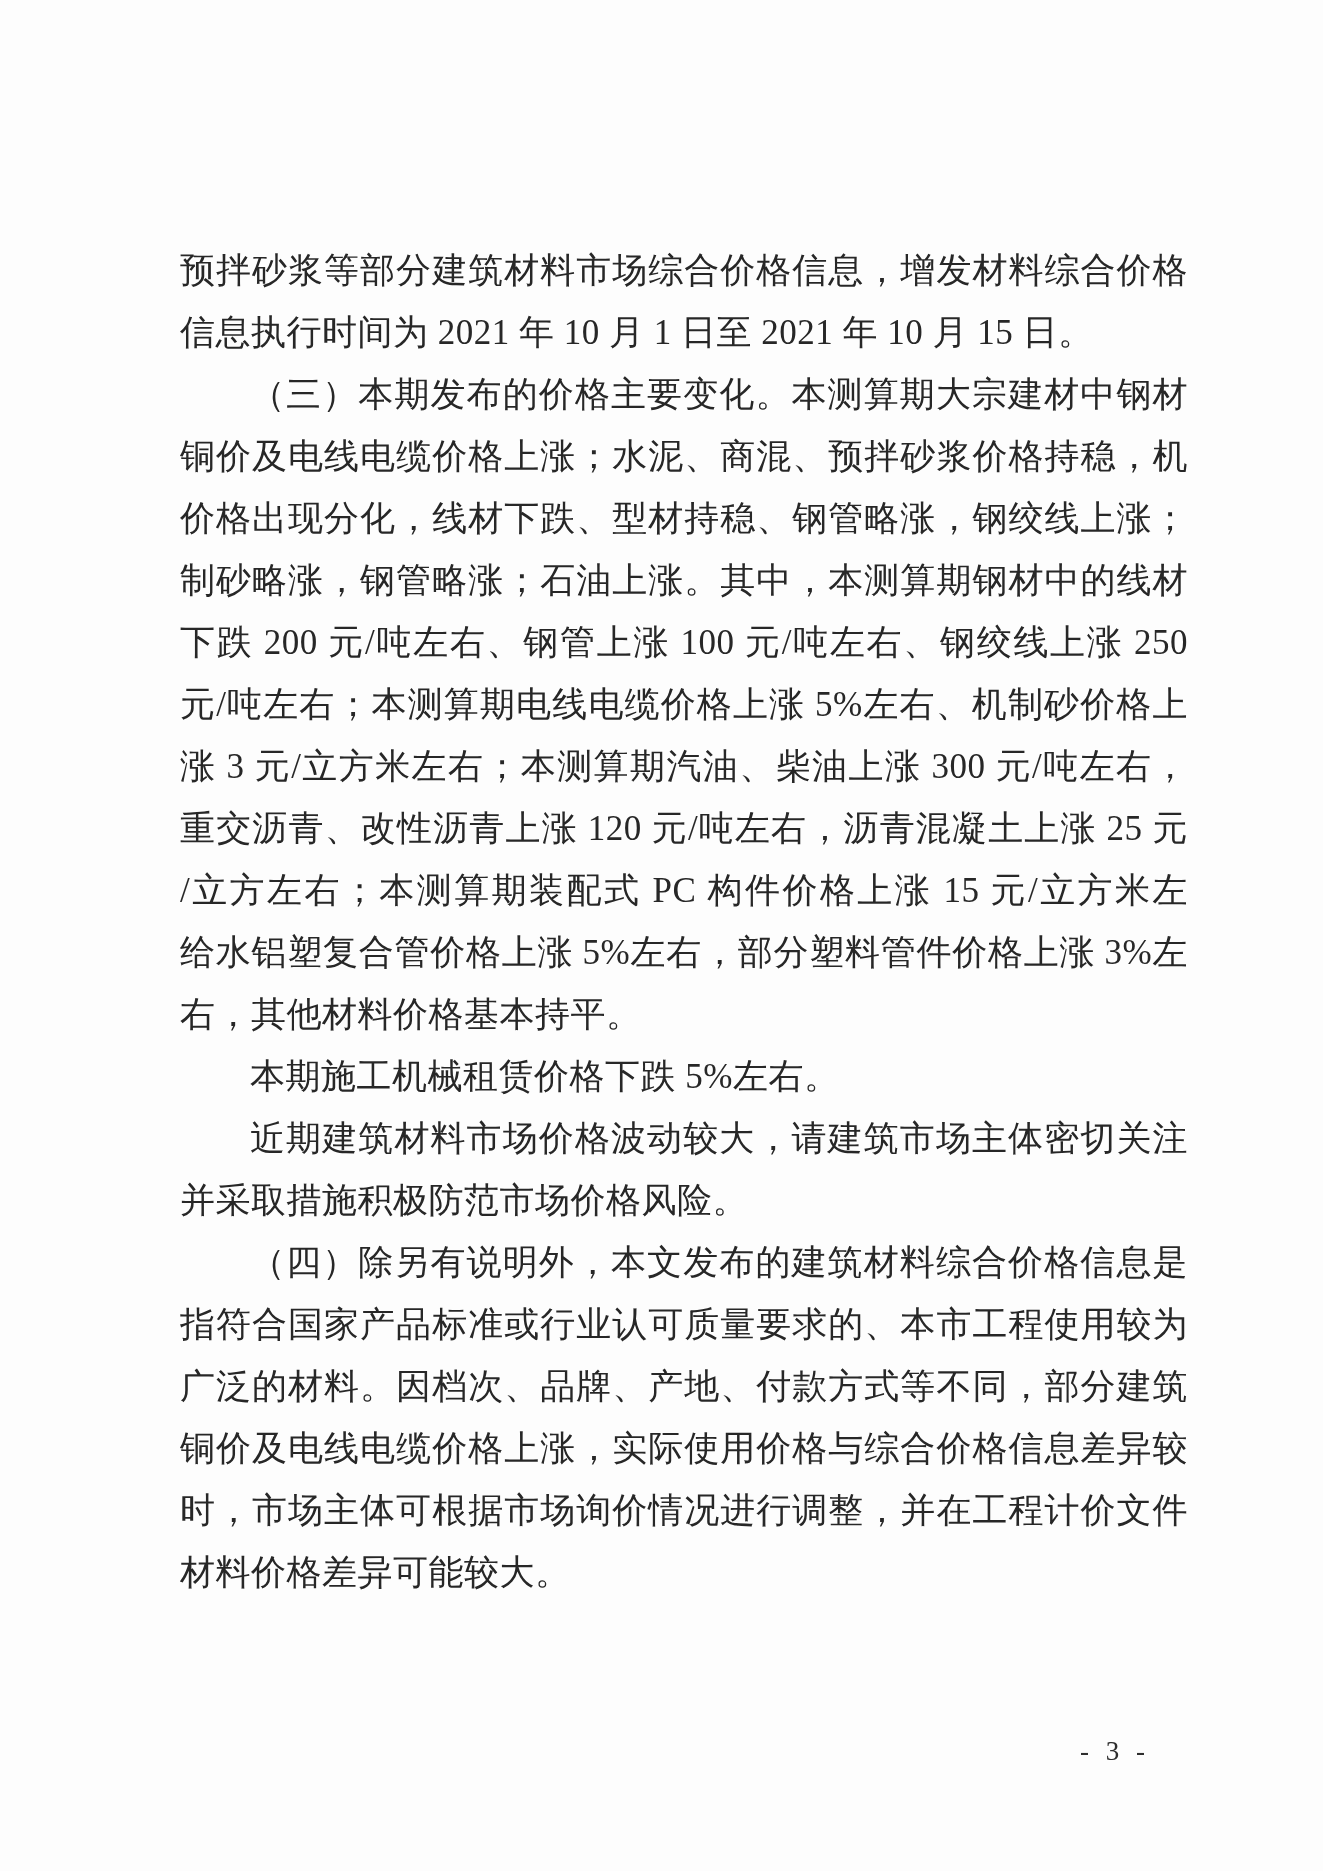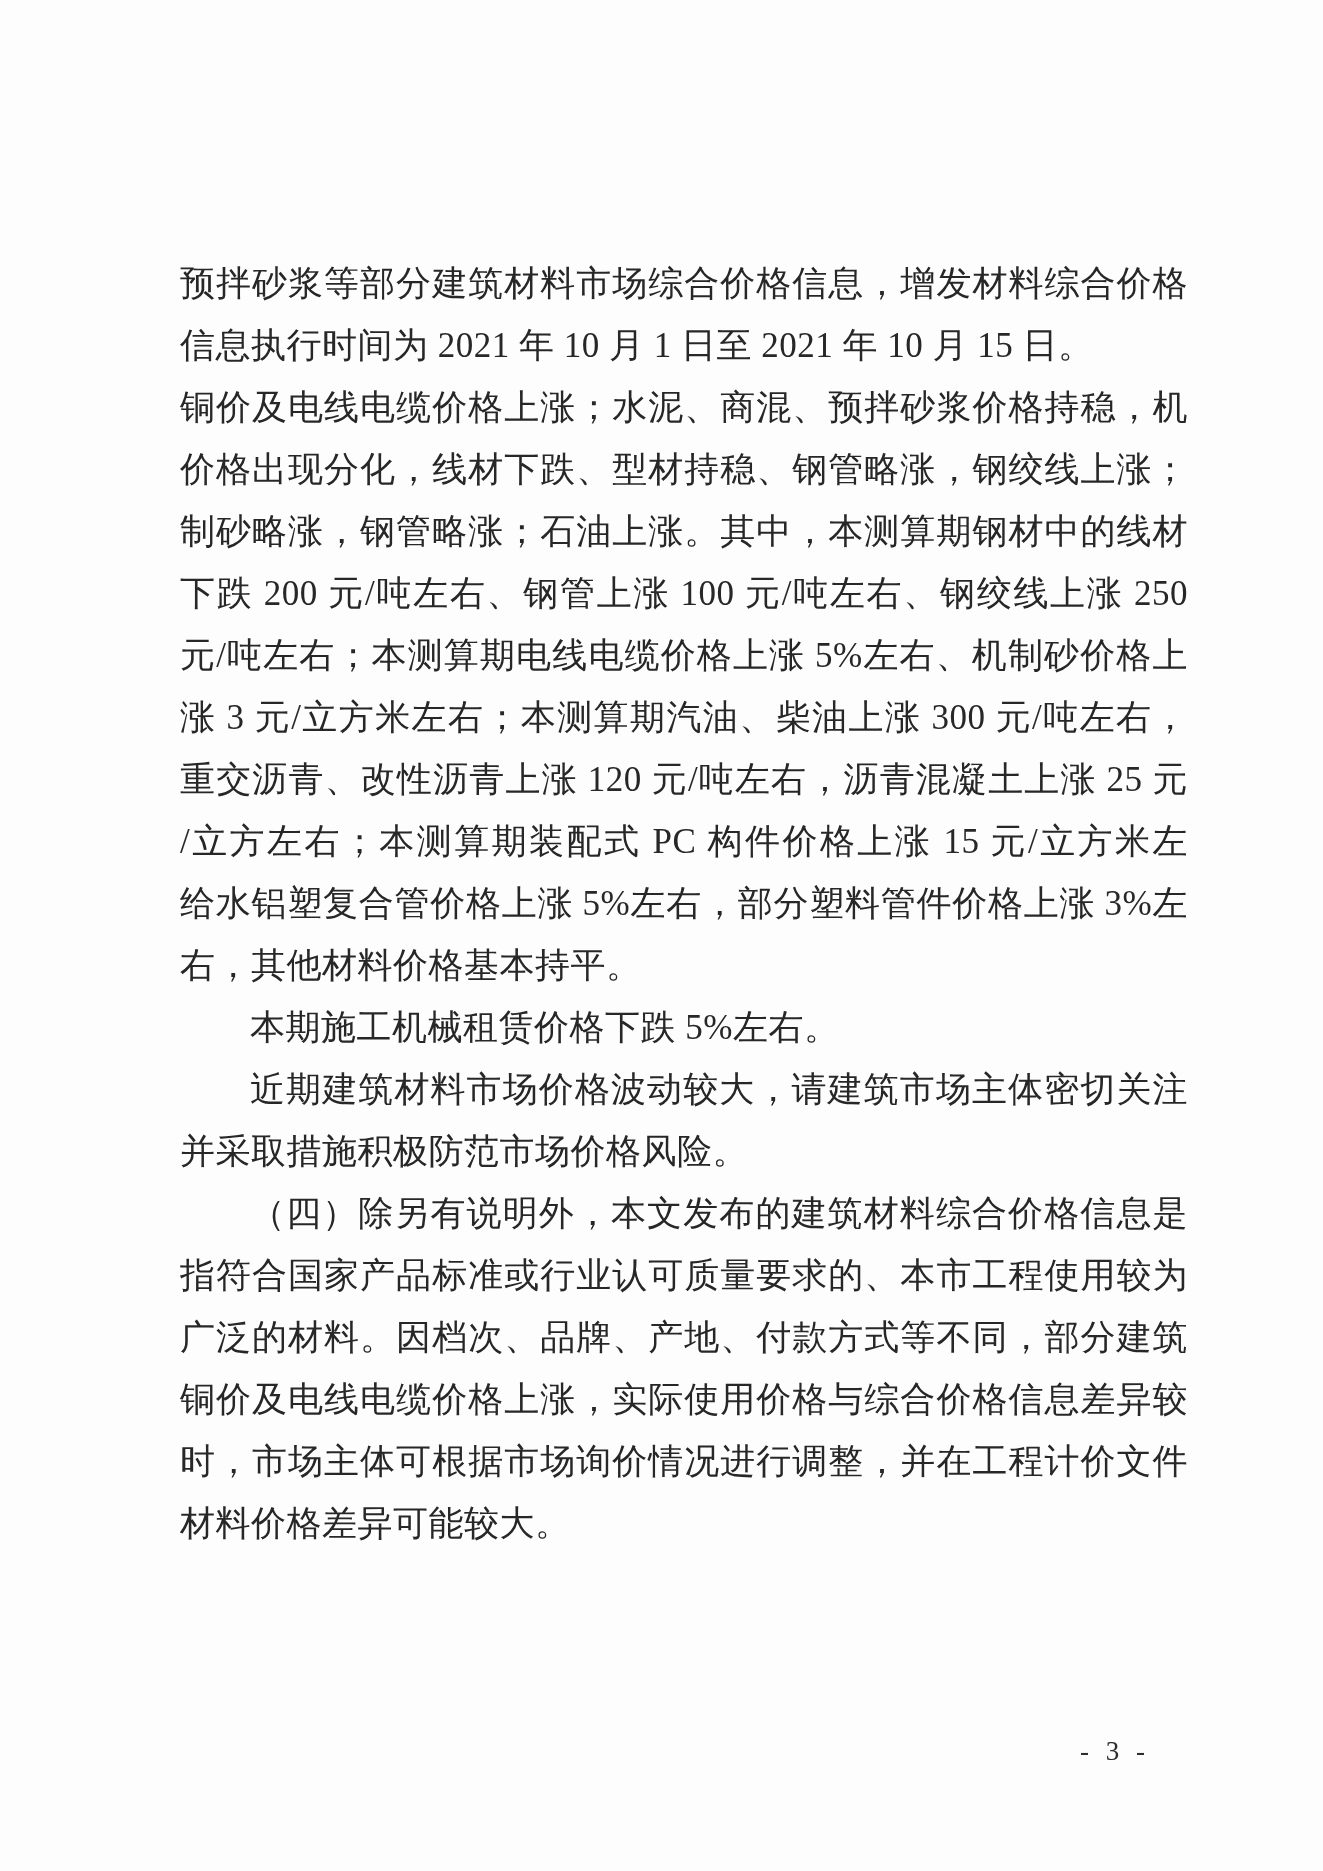--- a/index.html
+++ b/index.html
@@ -13,21 +13,21 @@
     height: 1871px;
     margin: 0 auto;
     background: #fdfdfd;
     overflow: hidden;
     font-family: "Liberation Serif", "DejaVu Serif", serif;
     color: #272727;
   }
   .text-block {
     position: absolute;
     left: 180px;
-    top: 253px;
+    top: 240px;
     width: 1008px;
     font-size: 35px;
     line-height: 62px;
     font-weight: 400;
     letter-spacing: 0.5px;
     font-family: Liberation Serif, serif;
   }
   .ln {
     height: 62px;
     overflow: hidden;
@@ -54,20 +54,21 @@
   }
 </style>
 </head>
 <body>
 
 <div class="page">
 
   <div class="text-block">
     <div class="ln">预拌砂浆等部分建筑材料市场综合价格信息，增发材料综合价格</div>
     <div class="ln left">信息执行时间为 2021 年 10 月 1 日至 2021 年 10 月 15 日。</div>
+    <div class="ln ind">（三）本期发布的价格主要变化。本测算期大宗建材中钢材</div>
     <div class="ln">铜价及电线电缆价格上涨；水泥、商混、预拌砂浆价格持稳，机</div>
     <div class="ln">价格出现分化，线材下跌、型材持稳、钢管略涨，钢绞线上涨；</div>
     <div class="ln">制砂略涨，钢管略涨；石油上涨。其中，本测算期钢材中的线材</div>
     <div class="ln">下跌 200 元/吨左右、钢管上涨 100 元/吨左右、钢绞线上涨 250</div>
     <div class="ln">元/吨左右；本测算期电线电缆价格上涨 5%左右、机制砂价格上</div>
     <div class="ln">涨 3 元/立方米左右；本测算期汽油、柴油上涨 300 元/吨左右，</div>
     <div class="ln">重交沥青、改性沥青上涨 120 元/吨左右，沥青混凝土上涨 25 元</div>
     <div class="ln">/立方左右；本测算期装配式 PC 构件价格上涨 15 元/立方米左右，</div>
     <div class="ln">给水铝塑复合管价格上涨 5%左右，部分塑料管件价格上涨 3%左</div>
     <div class="ln left">右，其他材料价格基本持平。</div>

